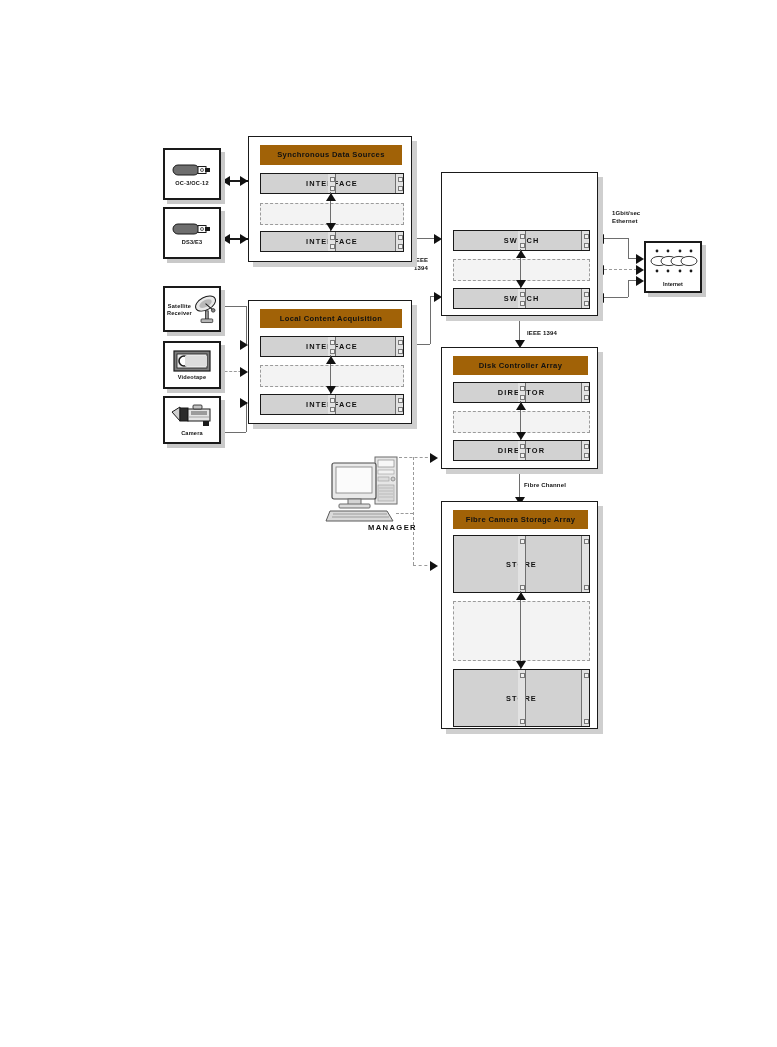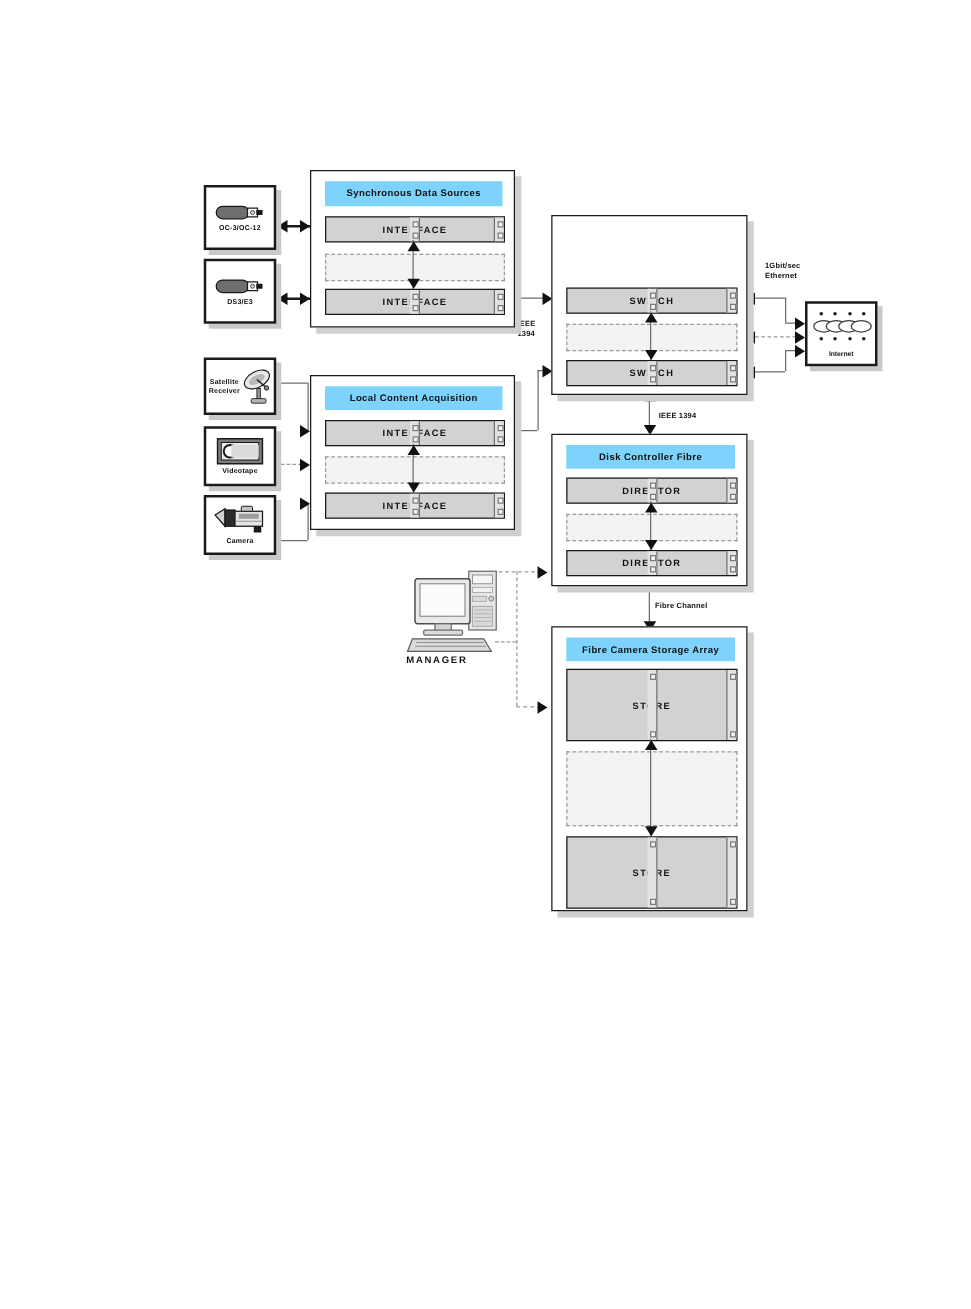--- a/index.html
+++ b/index.html
@@ -40,21 +40,21 @@
   .src-art { display:block; }
 
   
   .group-box {
     background: #ffffff;
     border: 1.6px solid #1a1a1a;
     box-shadow: 5px 5px 0 0 #cfcfcf;
   }
   .group-title {
     position: absolute;
-    background: #7dd3fc;
+    background: #a16207;
     display: flex; align-items: center; justify-content: center;
     text-align: center;
     font-size: 7.6px;
     font-weight: bold;
     color: #111;
     letter-spacing: .35px;
     line-height: 1.5;
   }
 
   
@@ -132,21 +132,21 @@
     white-space:pre-line;
   }
 
   
   .mgr-label {
     position:absolute;
     font-size:7.6px;
     font-weight:bold;
     letter-spacing:1.4px;
     color:#111;
-    text-align:left;
+    text-align:right;
     width:100%;
   }
 
   
   .net-box {
     background:#ffffff;
     border:2px solid #1a1a1a;
     box-shadow:4px 4px 0 0 #c9c9c9;
   }
   .net-label {
@@ -384,21 +384,21 @@
         </div>
       <span class="unit-label">SWITCH</span>
     </div>
 
     <div class="ln v abs" style="left:78px; top:76px; height:39px;"></div>
     <div class="ar u abs" style="left:74px; top:77px;"></div>
     <div class="ar d abs" style="left:74px; top:107px;"></div>
   </div>
 
   <div class="group-box abs" style="left:441px; top:347px; width:157px; height:122px;">
-    <div class="group-title" style="left:11px; top:8px; width:135px; height:19px;">Disk Controller Fibre</div>
+    <div class="group-title" style="left:11px; top:8px; width:135px; height:19px;">Disk Controller Array</div>
 
     <div class="unit" style="left:11px; top:34px; width:135px; height:19px;">
       <div class="ear">
           <span class="screw t"></span>
           <span class="screw b"></span>
         </div>
       <div class="ear right">
           <span class="screw t"></span>
           <span class="screw b"></span>
         </div>

